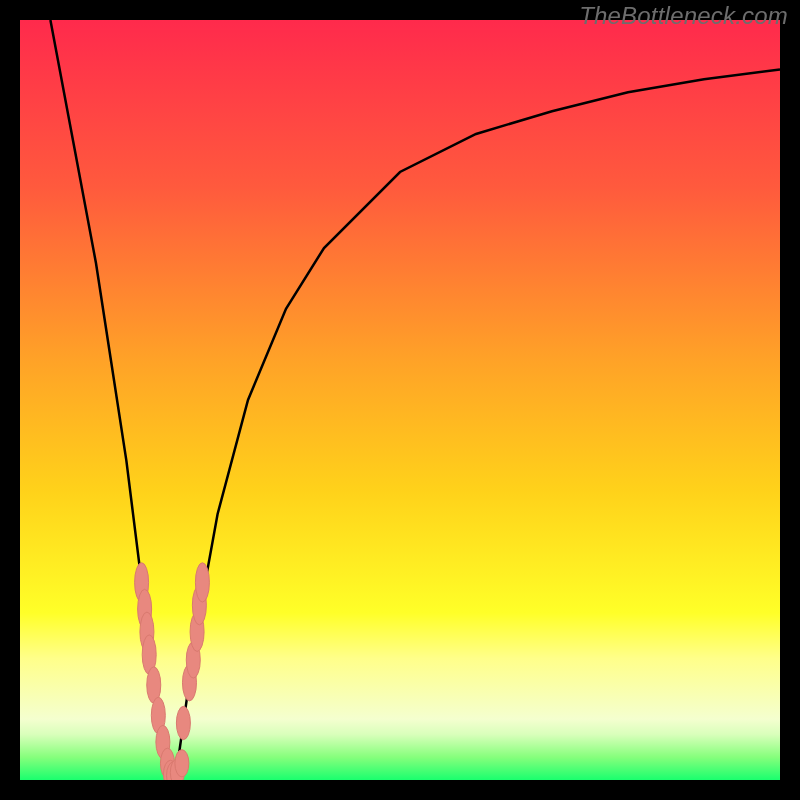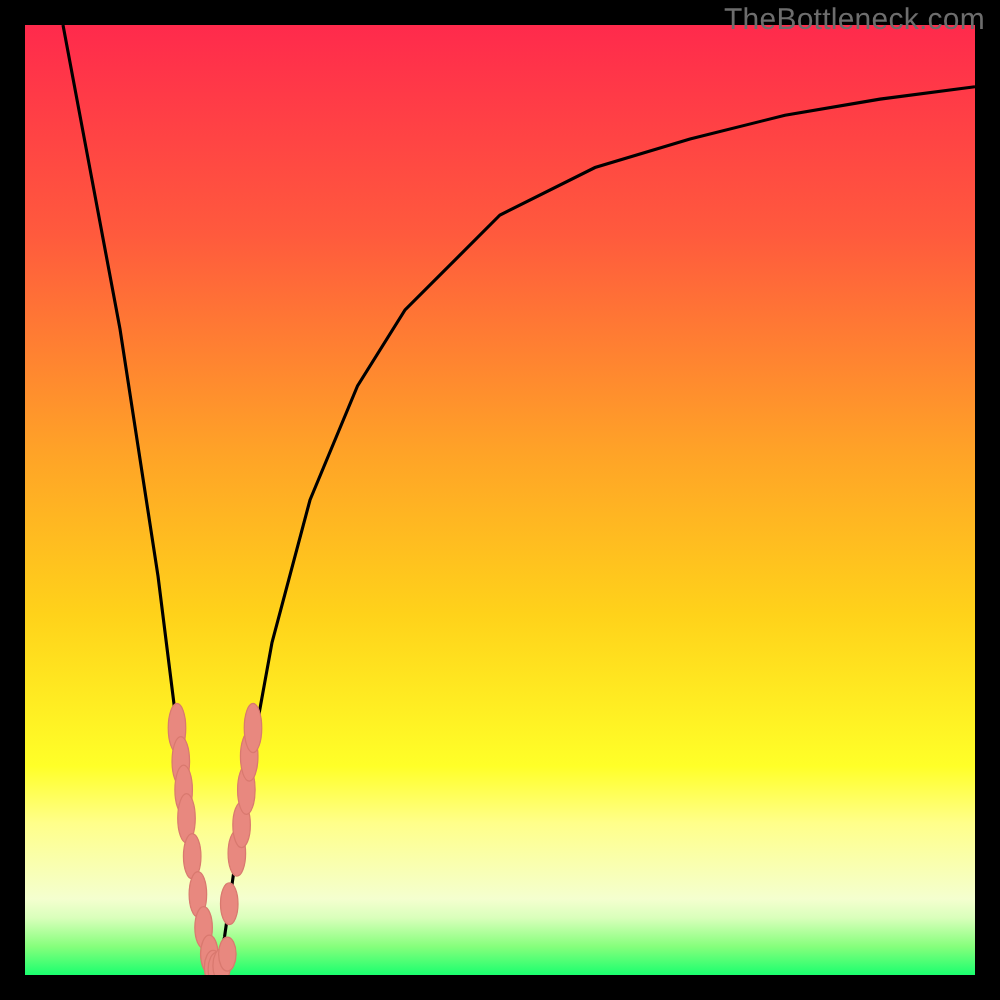--- a/index.html
+++ b/index.html
@@ -9,20 +9,21 @@
     height: 800px;
     overflow: hidden;
     font-family: Arial, Helvetica, sans-serif;
     background: #000;
   }
   .outer {
     position: relative;
     width: 800px;
     height: 683px;
     background: #000;
+    font-style: italic;
   }
   .plot {
     position: absolute;
     left: 20px;
     top: 20px;
     width: 760px;
     height: 760px;
     overflow: hidden;
   }
   .watermark {

